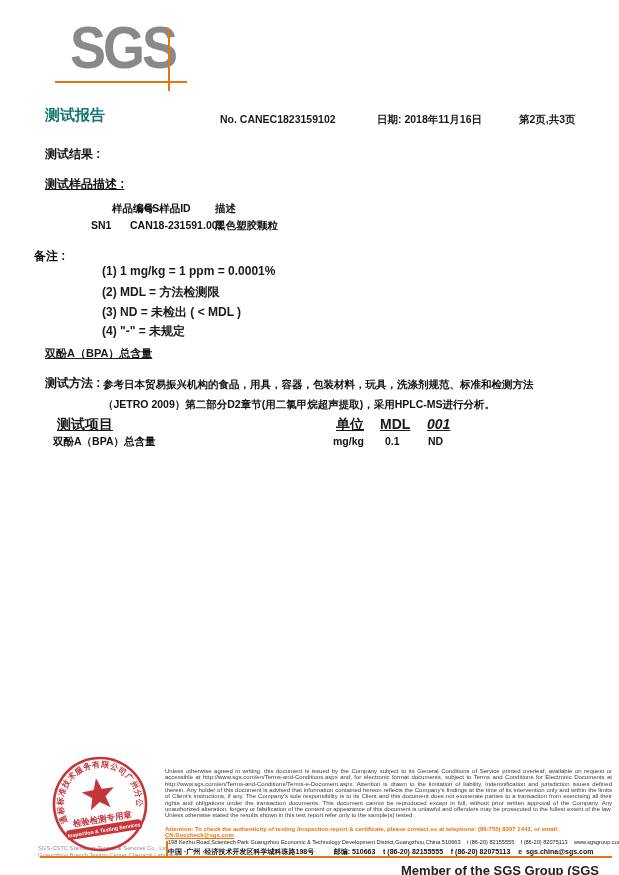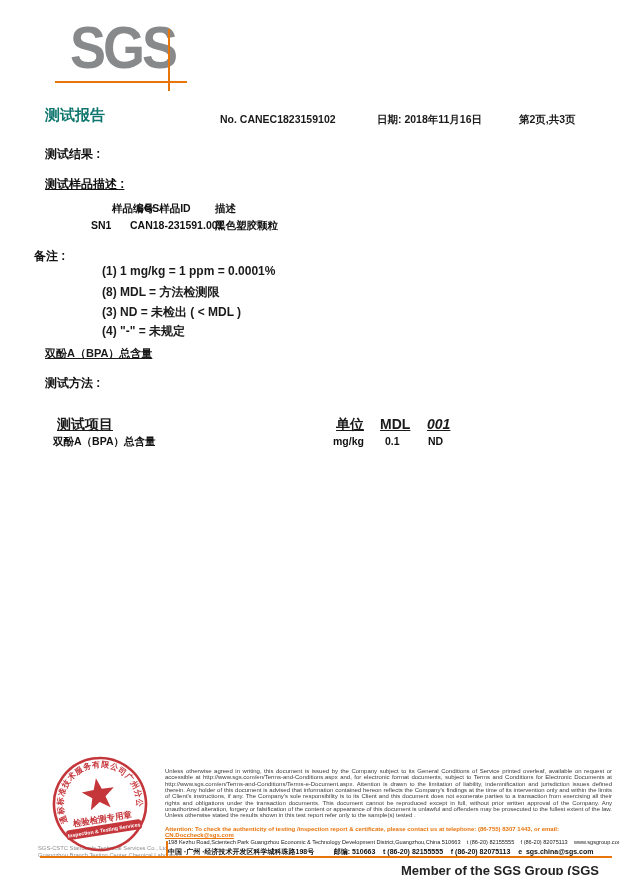--- a/index.html
+++ b/index.html
@@ -82,26 +82,27 @@
 
   <div class="abs cell st-h1">样品编号</div>
   <div class="abs cell st-h2">SGS样品ID</div>
   <div class="abs cell st-h3">描述</div>
   <div class="abs cell st-v1">SN1</div>
   <div class="abs cell st-v2">CAN18-231591.001</div>
   <div class="abs cell st-v3">黑色塑胶颗粒</div>
 
   <div class="abs label notes-label">备注 :</div>
   <div class="abs note note-1">(1) 1 mg/kg = 1 ppm = 0.0001%</div>
-  <div class="abs note note-2">(8) MDL = 方法检测限</div>
+  <div class="abs note note-2">(2) MDL = 方法检测限</div>
   <div class="abs note note-3">(3) ND = 未检出 ( &lt; MDL )</div>
   <div class="abs note note-4">(4) "-" = 未规定</div>
 
   <div class="abs analyte-heading">双酚A（BPA）总含量</div>
   <div class="abs label method-label">测试方法 :</div>
+  <div class="abs method-text">参考日本贸易振兴机构的食品，用具，容器，包装材料，玩具，洗涤剂规范、标准和检测方法（JETRO 2009）第二部分D2章节(用二氯甲烷超声提取)，采用HPLC-MS进行分析。</div>
 
   <div class="abs rt-h rt-h1">测试项目</div>
   <div class="abs rt-h rt-h2">单位</div>
   <div class="abs rt-h rt-h3">MDL</div>
   <div class="abs rt-h rt-h4">001</div>
   <div class="abs cell rt-v1">双酚A（BPA）总含量</div>
   <div class="abs cell rt-v2">mg/kg</div>
   <div class="abs cell rt-v3">0.1</div>
   <div class="abs cell rt-v4">ND</div>
 

